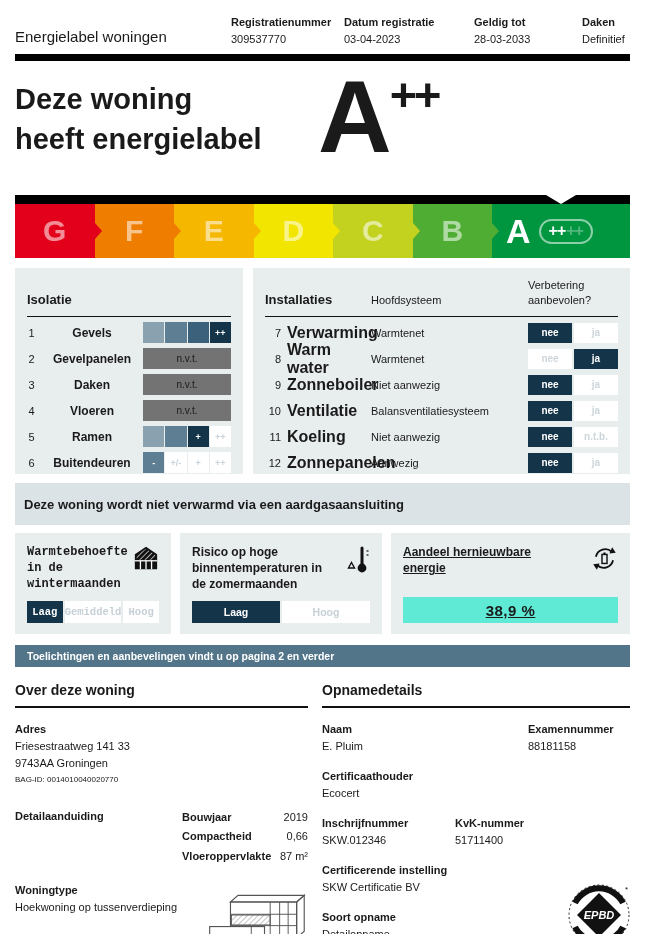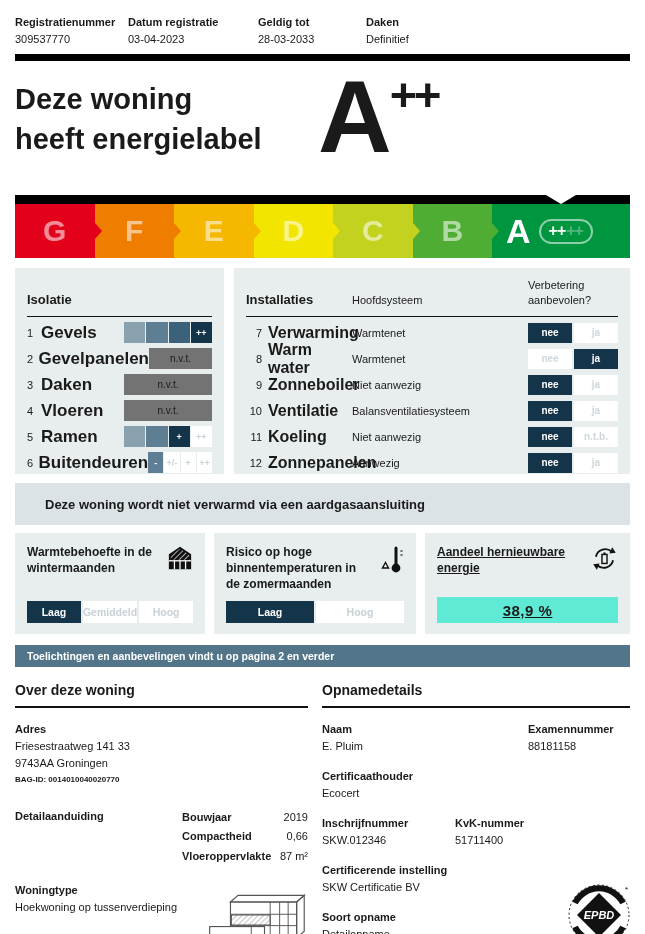--- a/index.html
+++ b/index.html
@@ -40,51 +40,51 @@
   .seg-a { background:#009640; flex:0 0 138px; justify-content:flex-start; padding-left:14px; gap:8px; }
   .seg-a .seg-letter { color:#fff; font-size:34px; }
   .pill { display:inline-flex; align-items:center; height:25px; padding:0 8px;
           border:2px solid rgba(255,255,255,0.55); border-radius:14px;
           font-size:16px; font-weight:bold; letter-spacing:-1px; }
   .pill-on { color:#fff; } .pill-off { color:rgba(255,255,255,0.32); margin-left:1px; }
 
   
   .panels { margin:10px 15px 0 15px; display:flex; gap:10px; height:206px; }
   .panel { background:#e8edee; padding:12px; overflow:hidden; }
-  .panel-isolatie { width:209px; }
+  .panel-isolatie { width:228px;text-align:center; }
   .panel-installaties { flex:1; }
   .p-head { position:relative; height:27px; }
   .p-title { position:absolute; left:0; bottom:0; font-size:13px; font-weight:bold; }
   .inst-sub { position:absolute; left:106px; bottom:1px; font-size:11px; }
   .inst-colhead { position:absolute; right:0; bottom:0; width:90px; font-size:11px; line-height:1.3; }
   .p-rule { border-top:1px solid #111; margin-top:9px; margin-bottom:3px; }
   .iso-row, .inst-row { display:flex; align-items:center; height:21px; margin-top:5px; }
   .iso-num { width:9px; font-size:11px; }
-  .iso-label { flex:1; margin-left:5px; font-size:17px; font-weight:bold; }
+  .iso-label { flex:1; margin-left:5px; font-size:12px; font-weight:bold; }
   .iso-ctl { width:88px; height:21px; }
   .bar4 { display:flex; gap:1px; }
   .cell { flex:1; display:flex; align-items:center; justify-content:center; font-size:9px; font-weight:bold; color:#fff; }
   .s1 { background:#8aa2b0; } .s2 { background:#5d7e93; } .s3 { background:#3c617a; }
   .dk { background:#14344a; } .wt { background:#fff; color:#c9d3d9; }
   .nvt { background:#737373; display:flex; align-items:center; justify-content:center; font-size:10px; }
   .inst-num { width:16px; text-align:right; font-size:11px; }
   .inst-label { width:84px; margin-left:6px; font-size:16px; font-weight:bold; }
   .inst-sys { flex:1; font-size:11px; }
   .badge { width:44px; height:20px; margin-left:2px; display:flex; align-items:center; justify-content:center;
            font-size:10px; font-weight:bold; background:#fff; color:#ccd6db; }
   .badge.sel { background:#14344a; color:#fff; }
 
   
   .gas-bar { margin:9px 15px 0 15px; height:42px; background:#dce3e7; display:flex; align-items:center;
-             padding:0 30px; font-size:13px; font-weight:bold; }
+             padding:0 9px; font-size:13px; font-weight:bold; }
 
   
   .boxes { margin:8px 15px 0 15px; display:flex; gap:9px; height:101px; }
   .box { background:#e8edee; padding:11px 12px; display:flex; flex-direction:column; }
-  .box-heat { width:190px; } .box-summer { width:202px;gap:6px; } .box-renew { flex:1;text-decoration:underline; }
+  .box-heat { width:156px;font-family:Liberation Mono, monospace; } .box-summer { width:202px;gap:6px; } .box-renew { flex:1;text-decoration:underline; }
   .box-head { display:flex; justify-content:space-between; }
   .box-title { font-size:12px; font-weight:bold; line-height:1.35; width:76%; }
   .box-icon { flex:0 0 auto; margin-top:1px; }
   .btn-row { margin-top:auto; display:flex; gap:2px; }
   .opt { flex:1; height:22px; background:#fff; color:#c6d0d6; font-size:10.5px; font-weight:bold;
          display:flex; align-items:center; justify-content:center; }
   .opt.sel { background:#14344a; color:#fff; }
   .val-box { margin-top:auto; height:26px; background:#5eead4; display:flex; align-items:center; justify-content:center;
              font-size:15px; font-weight:bold; letter-spacing:0.5px; }
 
@@ -93,39 +93,40 @@
               font-weight:bold; display:flex; align-items:center; padding:0 12px; }
 
   
   .bottom { margin:15px 15px 0 15px; display:flex; gap:14px; }
   .col-left { width:293px; }
   .col-right { flex:1; position:relative; }
   .sec-title { font-size:14px; font-weight:bold; padding-bottom:8px; border-bottom:2px solid #111; }
   .grp { margin-top:13px; }
   .lbl { font-size:11px; font-weight:bold; line-height:1.55; }
   .val { font-size:11px; line-height:1.55; }
-  .bag { font-size:8px; margin-top:3px;font-weight:bold; }
+  .bag { font-size:8px; margin-top:3px; }
   .facts-row { display:flex; margin-top:24px; }
   .facts { margin-left:auto; width:126px; }
   .fact { display:flex; line-height:1.75; font-size:11px; }
   .fact .flbl { flex:1; font-weight:bold; }
   .fact .fval { width:38px; text-align:right; }
   .wtype-row { display:flex; margin-top:16px; align-items:flex-start; }
   .bld { margin-left:auto; margin-top:6px; }
   .two-col { display:flex; margin-top:13px; }
   .two-col .grp { margin-top:0; }
   .w206 { width:206px; } .w133 { width:133px; }
   .seal { position:absolute; right:-2px; bottom:2px; }
 </style>
 </head>
 <body>
 
 <div class="page">
 
   <div class="hdr">
+    <div class="hdr-title">Energielabel woningen</div>
     <div class="fld f1">
       <div class="fld-l">Registratienummer</div>
       <div class="fld-v">309537770</div>
     </div>
     <div class="fld f2">
       <div class="fld-l">Datum registratie</div>
       <div class="fld-v">03-04-2023</div>
     </div>
     <div class="fld f3">
       <div class="fld-l">Geldig tot</div>

